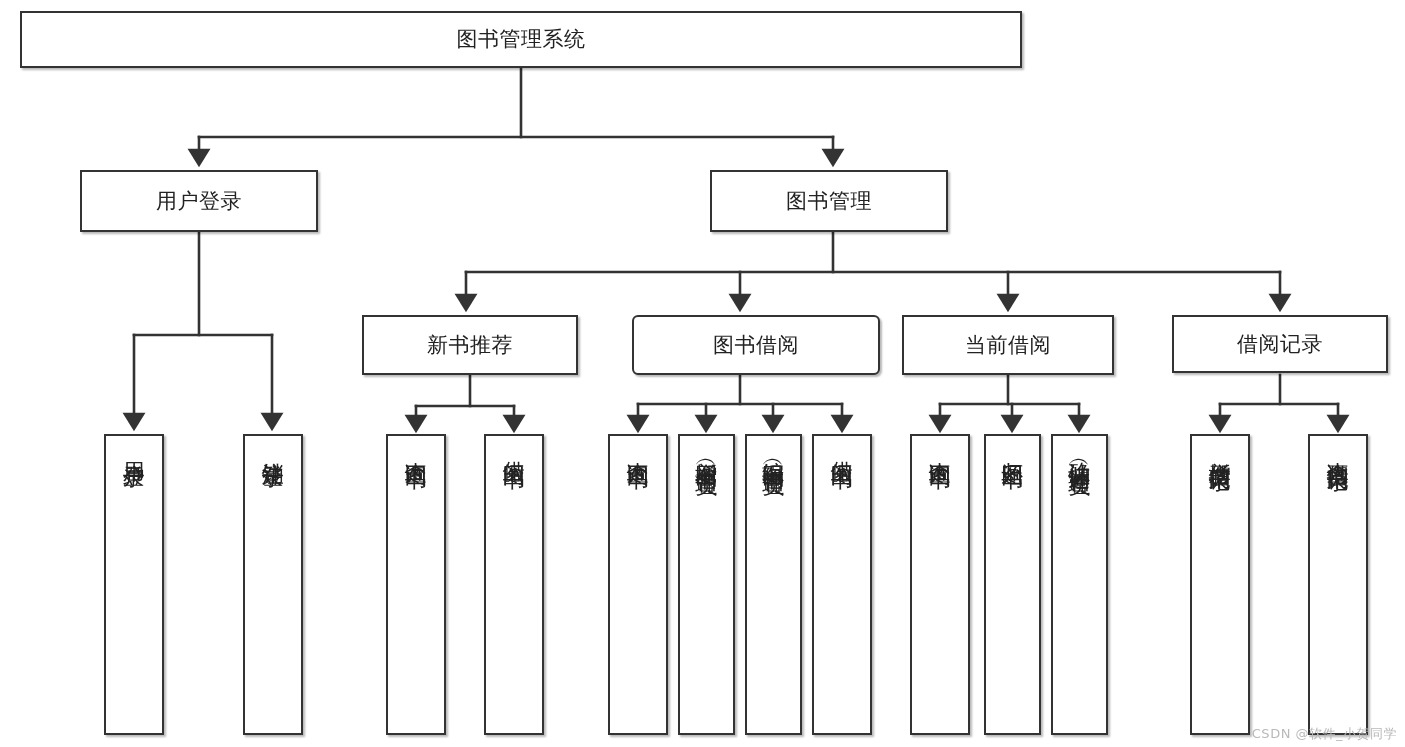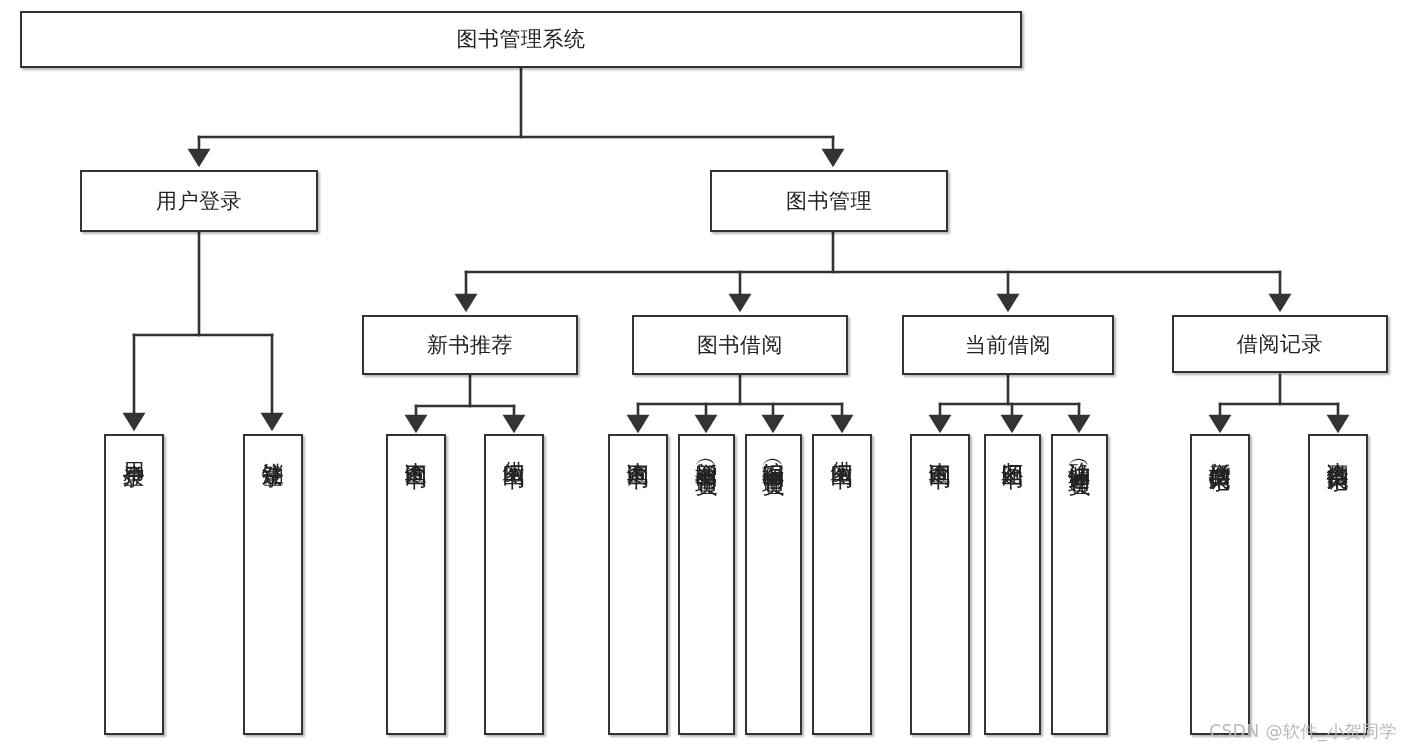--- a/index.html
+++ b/index.html
@@ -57,21 +57,21 @@
     top: 0;
     width: 1405px;
     height: 747px;
     pointer-events: none;
   }
   
   #watermark {
     position: absolute;
     right: 8px;
     bottom: 4px;
-    font-size: 17px;
+    font-size: 13px;
     color: #b9b9b9;
     white-space: nowrap;
     letter-spacing: 0.5px;
   }
 </style>
 </head>
 <body>
 
 <div id="canvas">
 
@@ -132,21 +132,21 @@
   <div class="node" style="left: 80px; top: 170px; width: 238px; height: 62px;">
     <span class="label">用户登录</span>
   </div>
   <div class="node" style="left: 362px; top: 315px; width: 216px; height: 60px;">
     <span class="label">新书推荐</span>
   </div>
 
   <div class="node" style="left: 710px; top: 170px; width: 238px; height: 62px;">
     <span class="label">图书管理</span>
   </div>
-  <div class="node" style="left: 632px; top: 315px; width: 216px; height: 60px;">
+  <div class="node" style="left: 632px; top: 315px; width: 248px; height: 60px; border-radius: 6px;">
     <span class="label">图书借阅</span>
   </div>
   <div class="node" style="left: 902px; top: 315px; width: 212px; height: 60px;">
     <span class="label">当前借阅</span>
   </div>
   <div class="node" style="left: 1172px; top: 315px; width: 216px; height: 58px;">
     <span class="label">借阅记录</span>
   </div>
 
   <div class="node vertical" style="left: 104px; top: 434px; width: 60px; height: 301px;">

